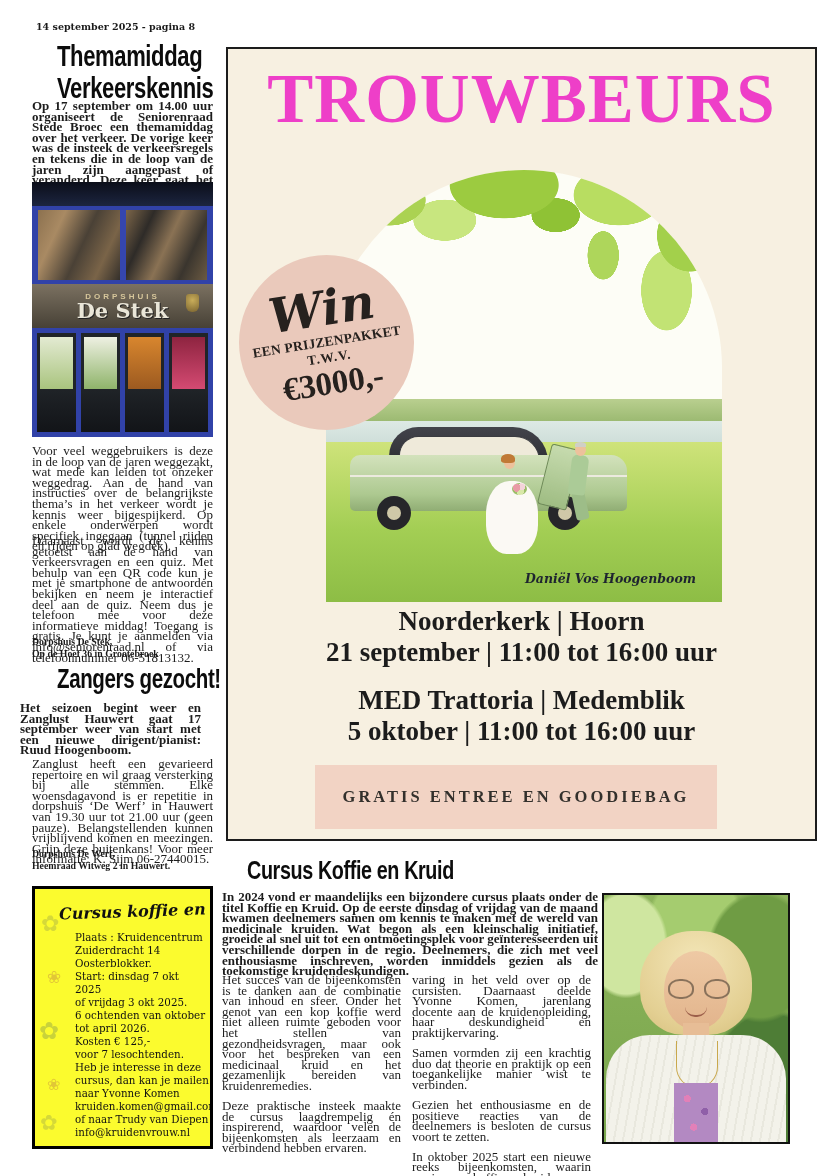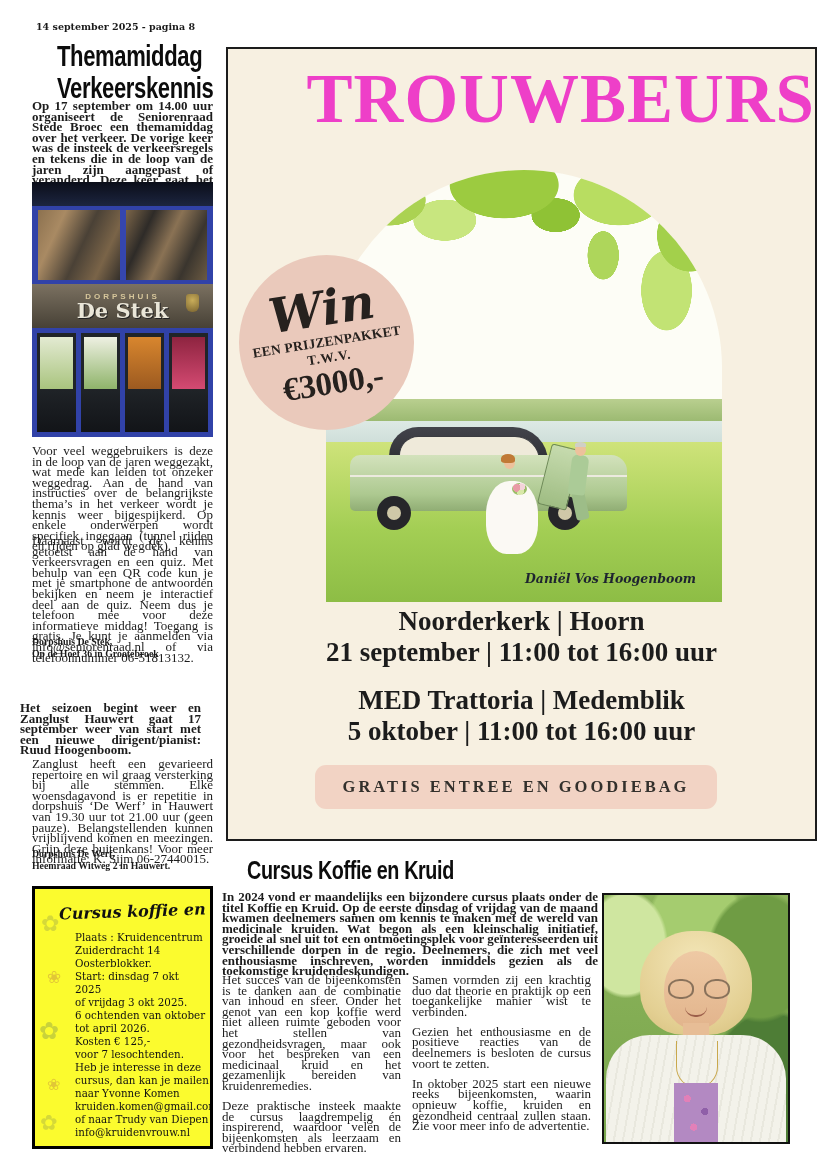--- a/index.html
+++ b/index.html
@@ -162,20 +162,23 @@
   </div>
 
   <div class="abs bt" style="left:32px;top:446px;width:181px;">Voor veel weggebruikers is deze in de loop van de jaren weggezakt, wat mede kan leiden tot onzeker weggedrag. Aan de hand van instructies over de belangrijkste thema’s in het verkeer wordt je kennis weer bijgespijkerd. Op enkele onderwerpen wordt specifiek ingegaan (tunnel rijden en rijden op glad wegdek).</div>
   <div class="abs bt" style="left:32px;top:536px;width:181px;">Daarnaast wordt de kennis getoetst aan de hand van verkeersvragen en een quiz. Met behulp van een QR code kun je met je smartphone de antwoorden bekijken en neem je interactief deel aan de quiz. Neem dus je telefoon mee voor deze informatieve middag! Toegang is gratis. Je kunt je aanmelden via info@seniorenraad.nl of via telefoonnummer 06-51813132.</div>
 
   <div class="abs addr" style="left:32px;top:636px;width:181px;">
     <span>Dorpshuis De Stek,</span><br>
     <span>Op de Hoef 36 in Grootebroek</span>
   </div>
 
+  <div class="abs hl" style="left:32px;top:666px;font-size:27px;">
+    <span class="squeeze">Zangers gezocht!</span>
+  </div>
 
   <div class="abs bt lede" style="left:20px;top:703px;width:181px;">Het seizoen begint weer en Zanglust Hauwert gaat 17 september weer van start met een nieuwe dirigent/pianist: Ruud Hoogenboom.</div>
   <div class="abs bt" style="left:32px;top:759px;width:181px;">Zanglust heeft een gevarieerd repertoire en wil graag versterking bij alle stemmen. Elke woensdagavond is er repetitie in dorpshuis ‘De Werf’ in Hauwert van 19.30 uur tot 21.00 uur (geen pauze). Belangstellenden kunnen vrijblijvend komen en meezingen. Grijp deze buitenkans! Voor meer informatie: K. Sijm 06-27440015.</div>
 
   <div class="abs addr" style="left:32px;top:848px;width:181px;">
     <span>Dorpshuis De Werf,</span><br>
     <span>Heemraad Witweg 2 in Hauwert.</span>
   </div>
 
   <div class="abs ybox" style="left:32px;top:886px;">
@@ -202,21 +205,21 @@
       <div>Heb je interesse in deze</div>
       <div>cursus, dan kan je mailen</div>
       <div>naar Yvonne Komen</div>
       <div>kruiden.komen@gmail.com</div>
       <div>of naar Trudy van Diepen</div>
       <div>info@kruidenvrouw.nl</div>
     </div>
   </div>
 
   <div class="abs ad" style="left:226px;top:47px;">
-    <div class="abs ad-title" style="top:16px;left:0;text-align:right;">TROUWBEURS</div>
+    <div class="abs ad-title" style="top:16px;left:0;">TROUWBEURS</div>
 
     <div class="abs arch" style="left:98px;top:121px;">
       <div class="arch-leaves"></div>
       <div class="arch-fartrees"></div>
       <div class="arch-lake"></div>
       <div class="arch-grass"></div>
       <div class="car-roof"></div>
       <div class="car-window"></div>
       <div class="car-body"></div>
       <div class="car-chrome"></div>
@@ -248,34 +251,35 @@
     </div>
 
     <div class="abs ad-events" style="top:557px;left:0;">
       <div>Noorderkerk | Hoorn</div>
       <div>21 september | 11:00 tot 16:00 uur</div>
       <div class="ev-gap"></div>
       <div>MED Trattoria | Medemblik</div>
       <div>5 oktober | 11:00 tot 16:00 uur</div>
     </div>
 
-    <div class="abs gratis" style="left:87px;top:716px;width:402px;height:44px;border-radius:11px;">GRATIS ENTREE EN GOODIEBAG</div>
+    <div class="abs gratis" style="left:87px;top:716px;width:402px;height:64px;">GRATIS ENTREE EN GOODIEBAG</div>
   </div>
 
   <div class="abs hl" style="left:222px;top:857px;font-size:26px;">
     <span class="squeeze">Cursus Koffie en Kruid</span>
   </div>
 
   <div class="abs bt lede" style="left:222px;top:892px;width:376px;">In 2024 vond er maandelijks een bijzondere cursus plaats onder de titel Koffie en Kruid. Op de eerste dinsdag of vrijdag van de maand kwamen deelnemers samen om kennis te maken met de wereld van medicinale kruiden. Wat begon als een kleinschalig initiatief, groeide al snel uit tot een ontmoetingsplek voor geïnteresseerden uit verschillende dorpen in de regio. Deelnemers, die zich met veel enthousiasme inschreven, worden inmiddels gezien als de toekomstige kruidendeskundigen.</div>
 
   <div class="abs bt" style="left:222px;top:975px;width:179px;">
     <p class="colp">Het succes van de bijeenkomsten is te danken aan de combinatie van inhoud en sfeer. Onder het genot van een kop koffie werd niet alleen ruimte geboden voor het stellen van gezondheidsvragen, maar ook voor het bespreken van een medicinaal kruid en het gezamenlijk bereiden van kruidenremedies.</p>
     <p class="colp">Deze praktische insteek maakte de cursus laagdrempelig én inspirerend, waardoor velen de bijeenkomsten als leerzaam en verbindend hebben ervaren.</p>
   </div>
   <div class="abs bt" style="left:412px;top:975px;width:179px;">
+    <p class="colp">varing in het veld over op de cursisten. Daarnaast deelde Yvonne Komen, jarenlang docente aan de kruidenopleiding, haar deskundigheid en praktijkervaring.</p>
     <p class="colp">Samen vormden zij een krachtig duo dat theorie en praktijk op een toegankelijke manier wist te verbinden.</p>
     <p class="colp">Gezien het enthousiasme en de positieve reacties van de deelnemers is besloten de cursus voort te zetten.</p>
     <p class="colp">In oktober 2025 start een nieuwe reeks bijeenkomsten, waarin opnieuw koffie, kruiden en gezondheid centraal zullen staan. Zie voor meer info de advertentie.</p>
   </div>
 
   <div class="abs portrait" style="left:602px;top:893px;">
     <div class="po-hair"></div>
     <div class="po-face"></div>
     <div class="po-glass" style="left:64px;"></div>
     <div class="po-glass" style="left:100px;"></div>

